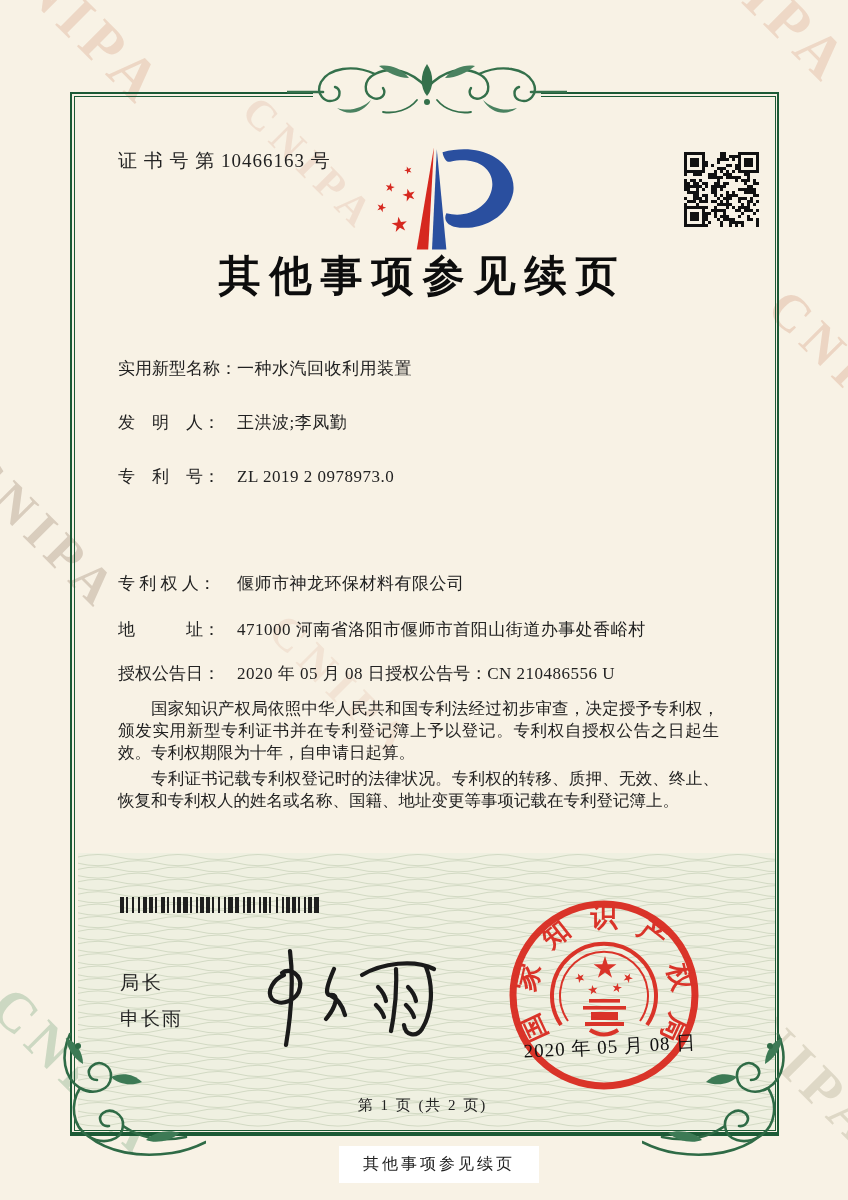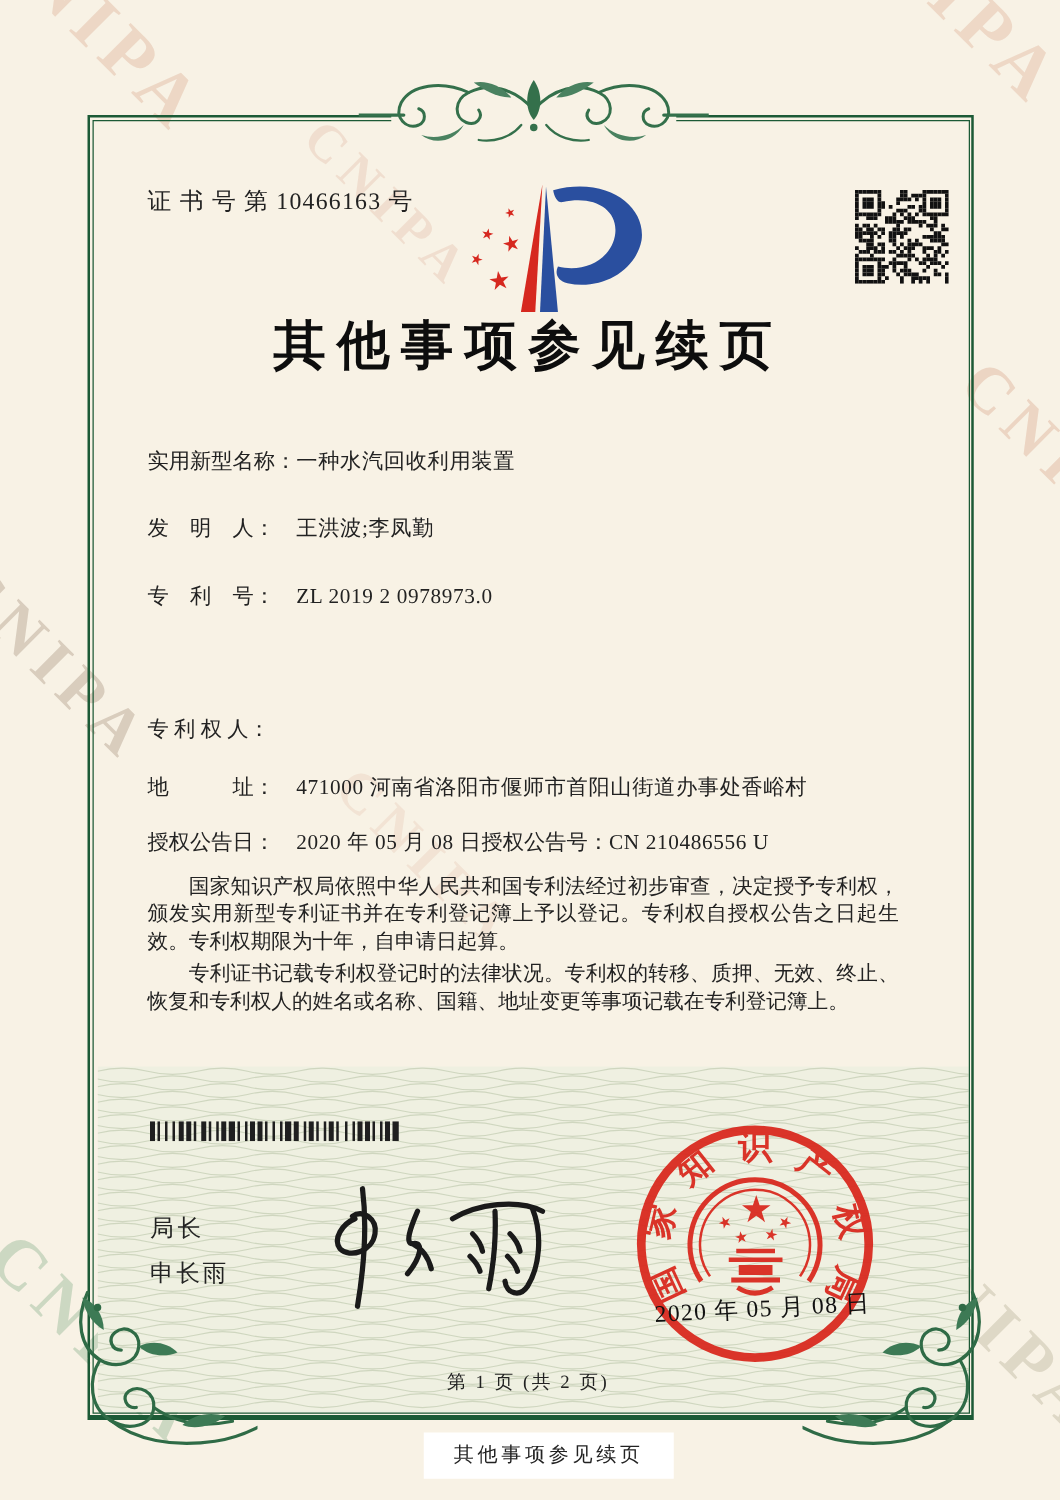--- a/index.html
+++ b/index.html
@@ -444,20 +444,21 @@
   <div class="row" style="top:411px">
     <span class="lbl">发　明　人：</span>
     <span class="val">王洪波;李凤勤</span>
   </div>
   <div class="row" style="top:465px">
     <span class="lbl">专　利　号：</span>
     <span class="val">ZL 2019 2 0978973.0</span>
   </div>
   <div class="row" style="top:572px">
     <span class="lbl">专 利 权 人：</span>
+    <span class="val">偃师市神龙环保材料有限公司</span>
   </div>
   <div class="row" style="top:618px">
     <span class="lbl">地　　　址：</span>
     <span class="val">471000  河南省洛阳市偃师市首阳山街道办事处香峪村</span>
   </div>
   <div class="row" style="top:662px">
     <span class="lbl">授权公告日：</span>
     <span class="val">2020 年 05 月 08 日</span>
     <span class="lbl2">授权公告号：</span>
     <span class="val">CN 210486556 U</span>

